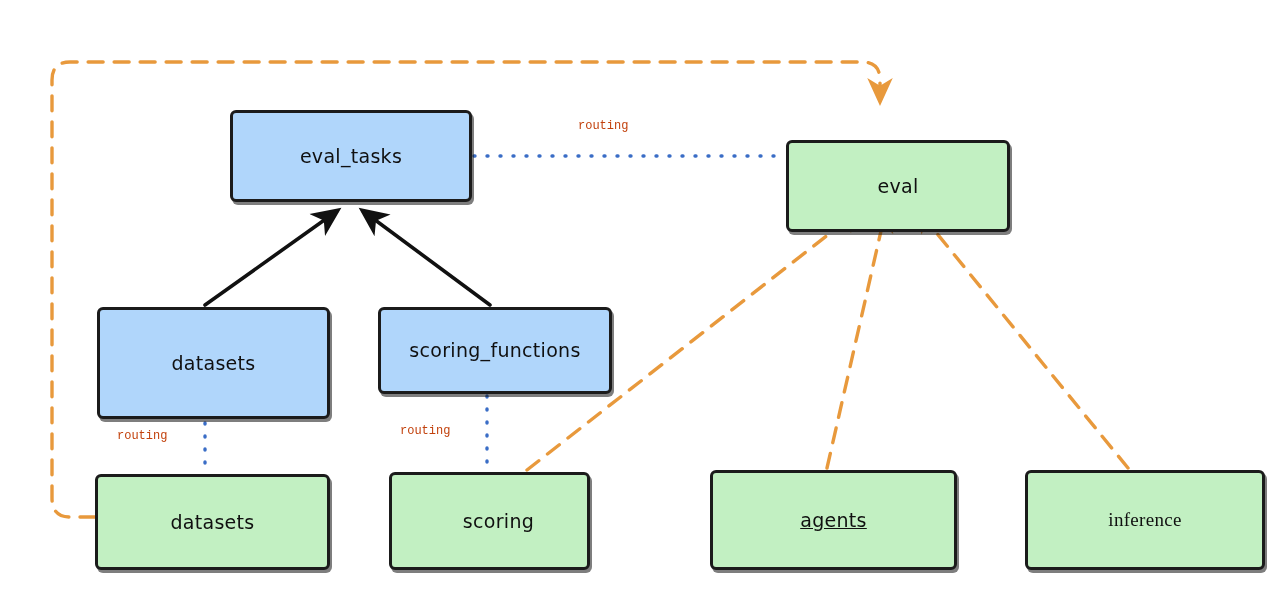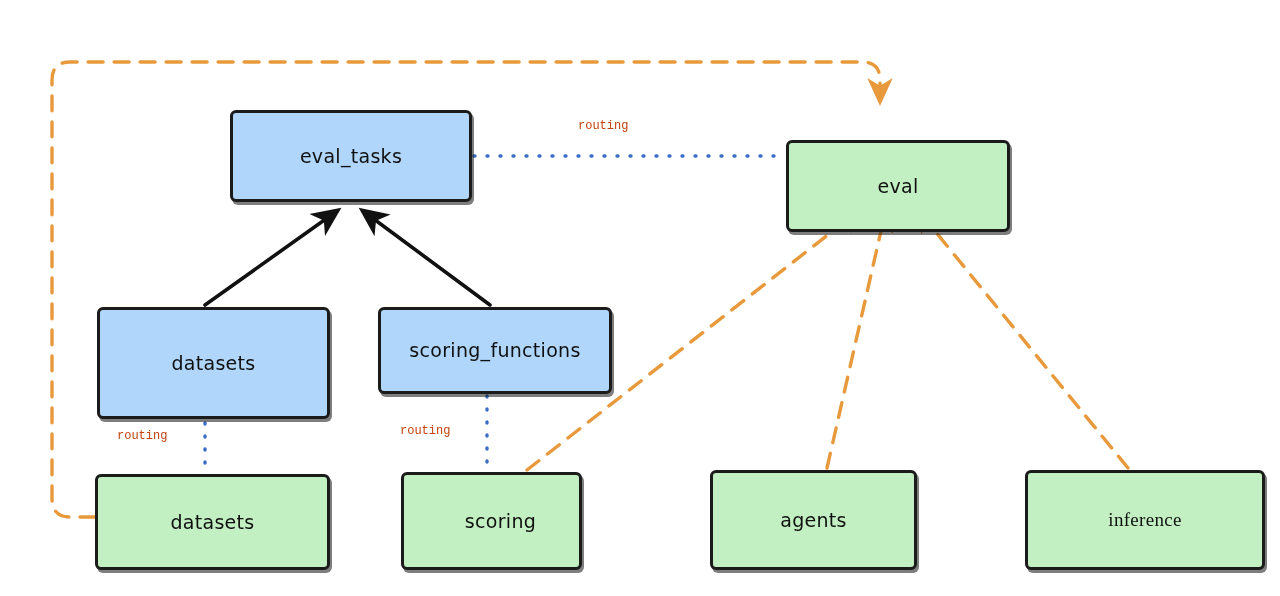--- a/index.html
+++ b/index.html
@@ -124,25 +124,25 @@
   </div>
 
   <div class="node node-api" id="node-scoring_functions" style="left:378px; top:307px; width:234px; height:87px;">
     <span class="node-label">scoring_functions</span>
   </div>
 
   <div class="node node-provider" id="node-datasetio" style="left:95px; top:474px; width:235px; height:96px;">
     <span class="node-label">datasets</span>
   </div>
 
-  <div class="node node-provider" id="node-scoring" style="left:401px; top:472px; width:181px; height:98px;padding-left:18px;">
+  <div class="node node-provider" id="node-scoring" style="left:389px; top:472px; width:201px; height:98px;padding-left:18px;">
     <span class="node-label">scoring</span>
   </div>
 
-  <div class="node node-provider" id="node-agents" style="left:710px; top:470px; width:207px; height:100px;">
+  <div class="node node-provider" id="node-agents" style="left:710px; top:470px; width:247px; height:100px;text-decoration:underline;">
     <span class="node-label">agents</span>
   </div>
 
   <div class="node node-provider" id="node-inference" style="left:1025px; top:470px; width:240px; height:100px;font-family:Liberation Serif, serif;">
     <span class="node-label">inference</span>
   </div>
 
   <div class="edge-label" style="left:578px; top:119px;">routing</div>
 
   <div class="edge-label" style="left:117px; top:429px;">routing</div>

